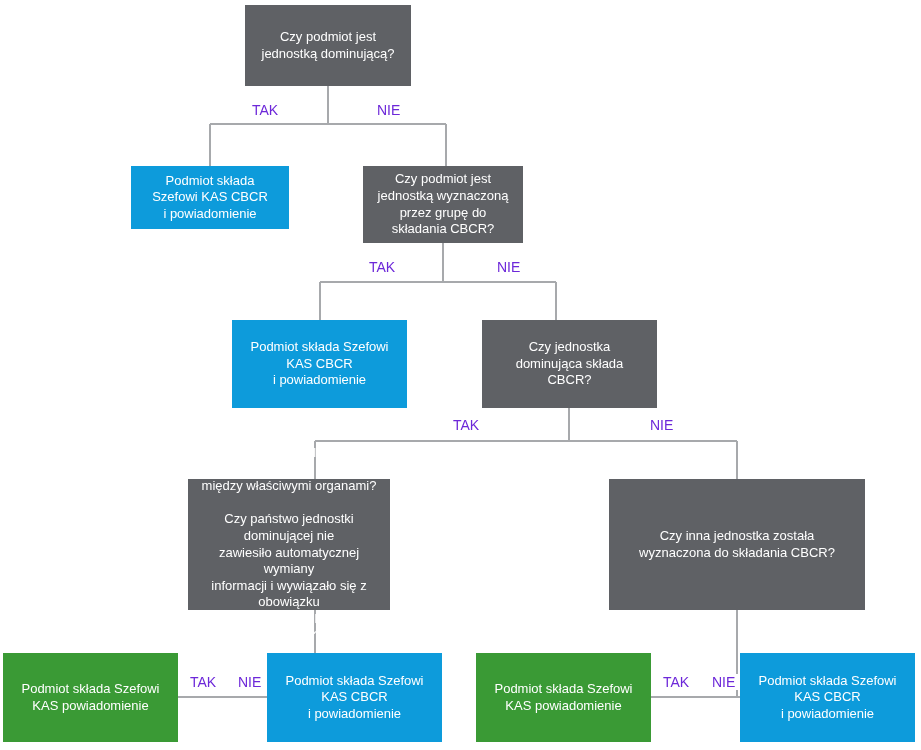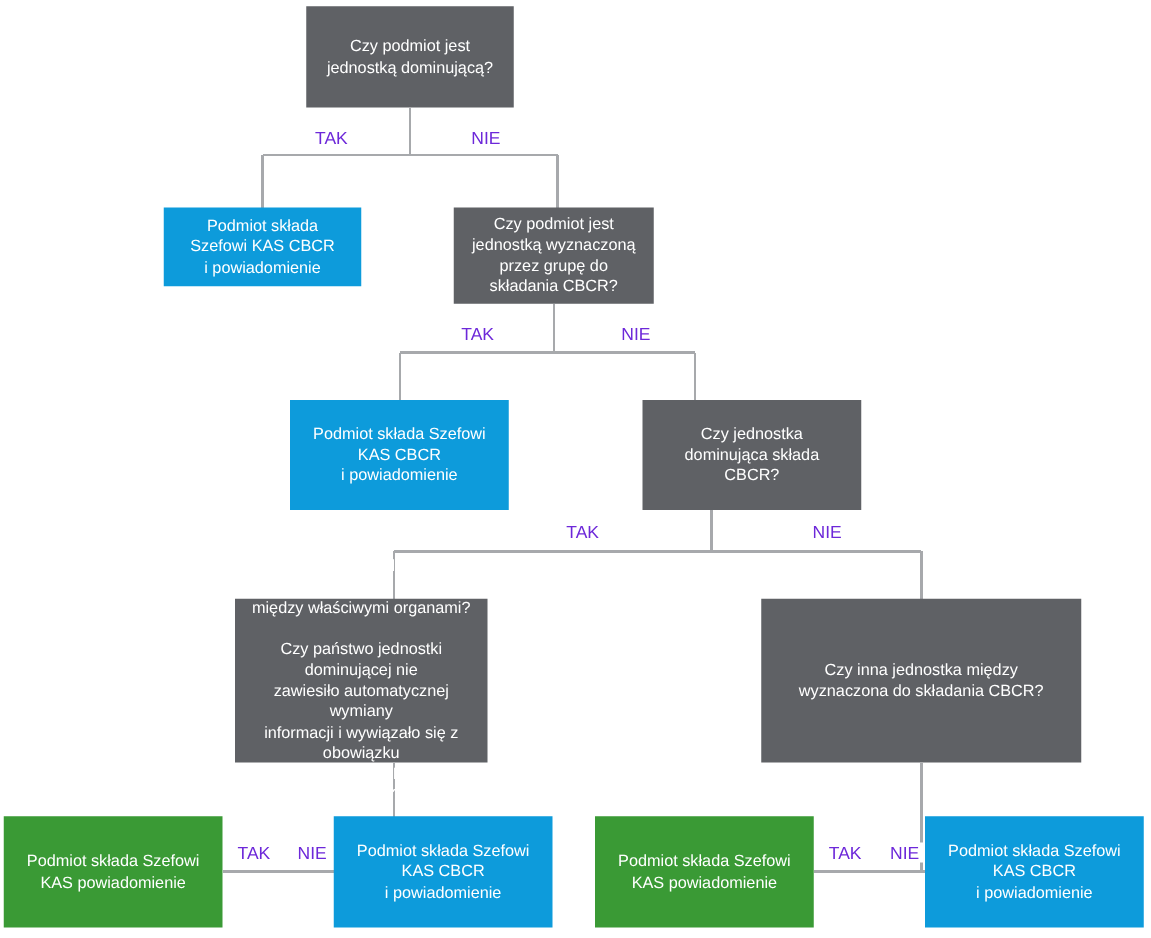--- a/index.html
+++ b/index.html
@@ -82,31 +82,31 @@
       <div class="node blue" style="left: 131px; top: 166px; width: 158px; height: 63px;">Podmiot składa
 Szefowi KAS CBCR
 i powiadomienie</div>
       <div class="node gray" style="left: 363px; top: 166px; width: 160px; height: 77px;">Czy podmiot jest
 jednostką wyznaczoną
 przez grupę do
 składania CBCR?</div>
       <div class="node blue" style="left: 232px; top: 320px; width: 175px; height: 88px;">Podmiot składa Szefowi
 KAS CBCR
 i powiadomienie</div>
-      <div class="node gray" style="left: 482px; top: 320px; width: 175px; height: 88px; margin-left: 32px;">Czy jednostka
+      <div class="node gray" style="left: 482px; top: 320px; width: 175px; height: 88px;">Czy jednostka
 dominująca składa
 CBCR?</div>
       <div class="node gray" style="left: 188px; top: 479px; width: 202px; height: 131px;">Czy zawarto kwalifikującą umowę
 między właściwymi organami?
 
 Czy państwo jednostki dominującej nie
 zawiesiło automatycznej wymiany
 informacji i wywiązało się z obowiązku
 przekazywania Polsce informacji?</div>
-      <div class="node gray" style="left: 609px; top: 479px; width: 256px; height: 131px;">Czy inna jednostka między
+      <div class="node gray" style="left: 609px; top: 479px; width: 256px; height: 131px;">Czy inna jednostka została
 wyznaczona do składania CBCR?</div>
       <div class="node green" style="left: 3px; top: 653px; width: 175px; height: 89px;">Podmiot składa Szefowi
 KAS powiadomienie</div>
       <div class="node blue" style="left: 267px; top: 653px; width: 175px; height: 89px;">Podmiot składa Szefowi
 KAS CBCR
 i powiadomienie</div>
       <div class="node green" style="left: 476px; top: 653px; width: 175px; height: 89px;">Podmiot składa Szefowi
 KAS powiadomienie</div>
       <div class="node blue" style="left: 740px; top: 653px; width: 175px; height: 89px;">Podmiot składa Szefowi
 KAS CBCR

